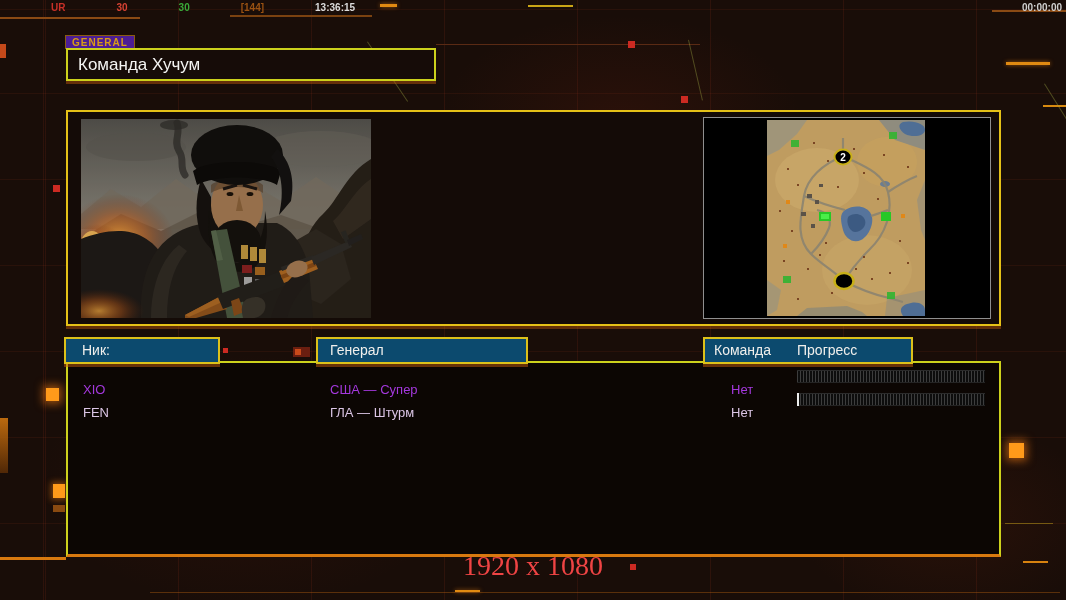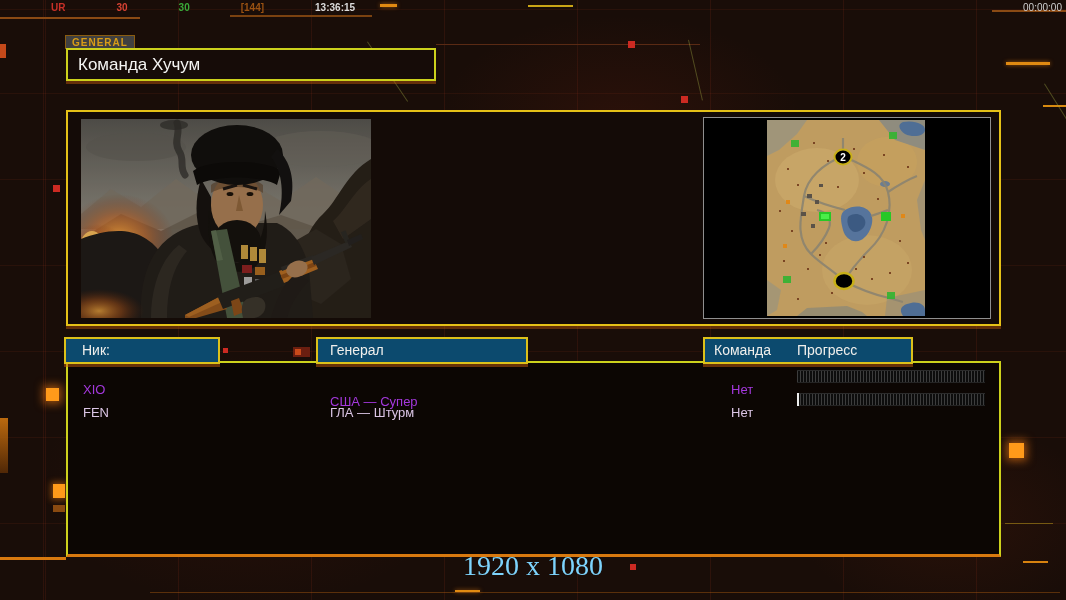--- a/index.html
+++ b/index.html
@@ -30,26 +30,26 @@
   .hl.bright{background:#e08a12;height:3px;box-shadow:0 0 4px rgba(255,140,20,.6);}
   .hl.dim{height:1px;background:rgba(170,90,16,.45);}
   .sq-red{width:7px;height:7px;background:#cc2a22;}
   .sq-org{background:#ff9a1a;box-shadow:0 0 8px 3px rgba(255,130,20,.55);}
   .diag{width:1px;background:rgba(165,175,70,.38);transform-origin:top left;}
 
   
   .hud-debug{position:absolute;left:3px;top:2px;font-size:10px;font-weight:bold;letter-spacing:0;}
   .hud-debug span{margin-right:3px;padding-left:48px;}
   .c1{color:#c83028;}.c2{color:#d84233;}.c3{color:#3aa838;}.c4{color:#9a5212;margin-right:4px;}.c5{color:#dcdcdc;}
-  .hud-timer{position:absolute;right:4px;top:2px;font-size:10px;font-weight:normal;color:#cfcfcf;}
+  .hud-timer{position:absolute;right:4px;top:2px;font-size:10px;font-weight:bold;color:#cfcfcf;}
 
   
   .tab-general{
     position:absolute;left:65px;top:35px;height:13px;line-height:13px;padding:0 6px;
-    background:#404040;border:1px solid #8a5c10;border-bottom:none;
+    background:#4c1d95;border:1px solid #8a5c10;border-bottom:none;
     color:#d99c16;font-size:10px;font-weight:bold;letter-spacing:1px;
   }
   .title-box{
     position:absolute;left:66px;top:48px;width:366px;height:29px;
     border:2px solid #ccd11c;background:#160c08;
     box-shadow:0 3px 0 rgba(196,92,14,.45);
   }
   .title-box .t{display:block;padding-left:10px;line-height:29px;font-size:17px;color:#f4f4f2;}
 
   
@@ -97,21 +97,21 @@
   .pbar{
     position:absolute;left:729px;top:2px;width:188px;height:11px;
     background:repeating-linear-gradient(90deg,#3d3d3d 0 1px,#0d0d0d 1px 3px);
     border-top:1px solid #2b2b2b;border-bottom:1px solid #242424;
   }
   .pbar .cursor{position:absolute;left:0;top:-1px;width:2px;height:13px;background:#ececec;}
 
   
   .resolution{
     position:absolute;left:0;right:0;top:550px;z-index:4;text-align:center;
-    font-family:"Liberation Serif",serif;font-size:28px;color:#7dd3fc;
+    font-family:"Liberation Serif",serif;font-size:28px;color:#ef4444;
   }
 </style>
 </head>
 <body>
 
 <div class="screen">
   <div class="grid"></div>
   <div class="tint"></div>
 
   <div>
@@ -328,21 +328,21 @@
     <span class="lbl">Генерал</span>
   </div>
   <div class="hdr hdr-team">
     <span class="lbl">Команда</span>
     <span class="lbl2">Прогресс</span>
   </div>
 
   <div class="players-box">
     <div class="prow prow-0">
       <span class="cell nick" style="color: rgb(164, 56, 221);">XIO</span>
-      <span class="cell gen" style="color: rgb(164, 56, 221); margin-top: 12px;">США — Супер</span>
+      <span class="cell gen" style="color: rgb(164, 56, 221);">США — Супер</span>
       <span class="cell team" style="color: rgb(164, 56, 221);">Нет</span>
       <span class="pbar"></span>
     </div>
     <div class="prow prow-1">
       <span class="cell nick" style="color: rgb(220, 198, 230);">FEN</span>
       <span class="cell gen" style="color: rgb(220, 198, 230);">ГЛА — Штурм</span>
       <span class="cell team" style="color: rgb(220, 198, 230);">Нет</span>
       <span class="pbar">
           <span class="cursor"></span>
         </span>

